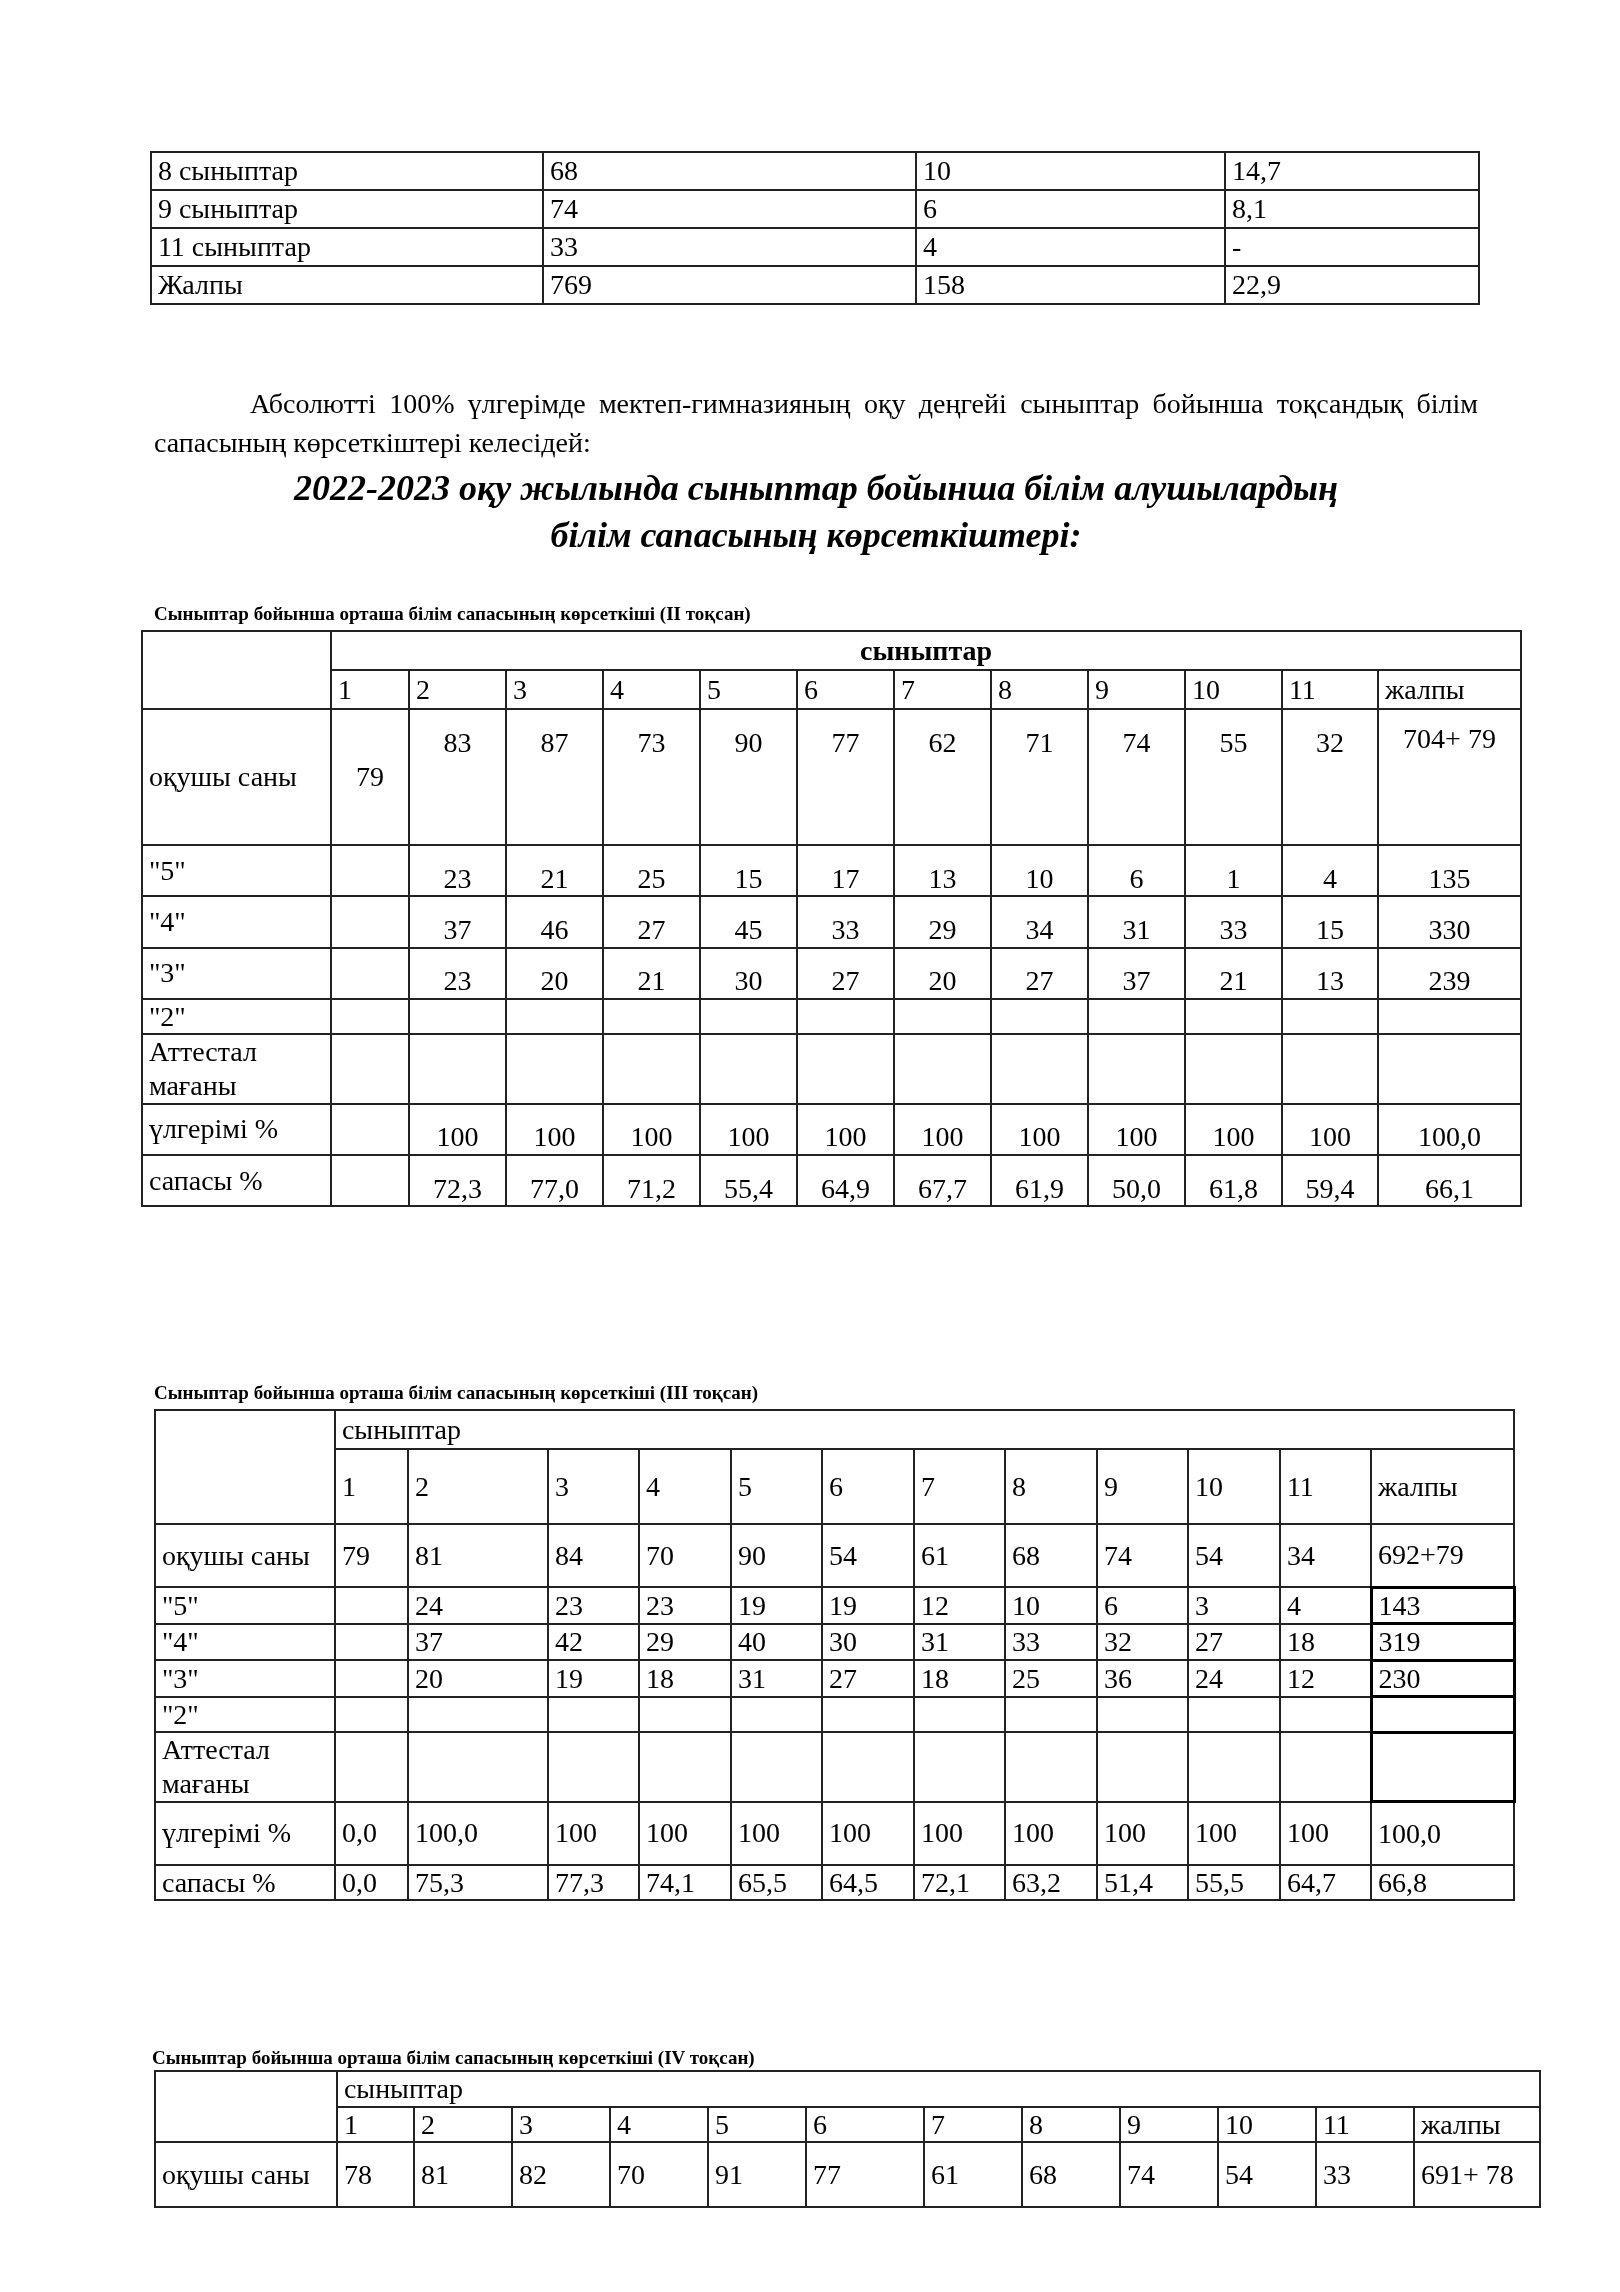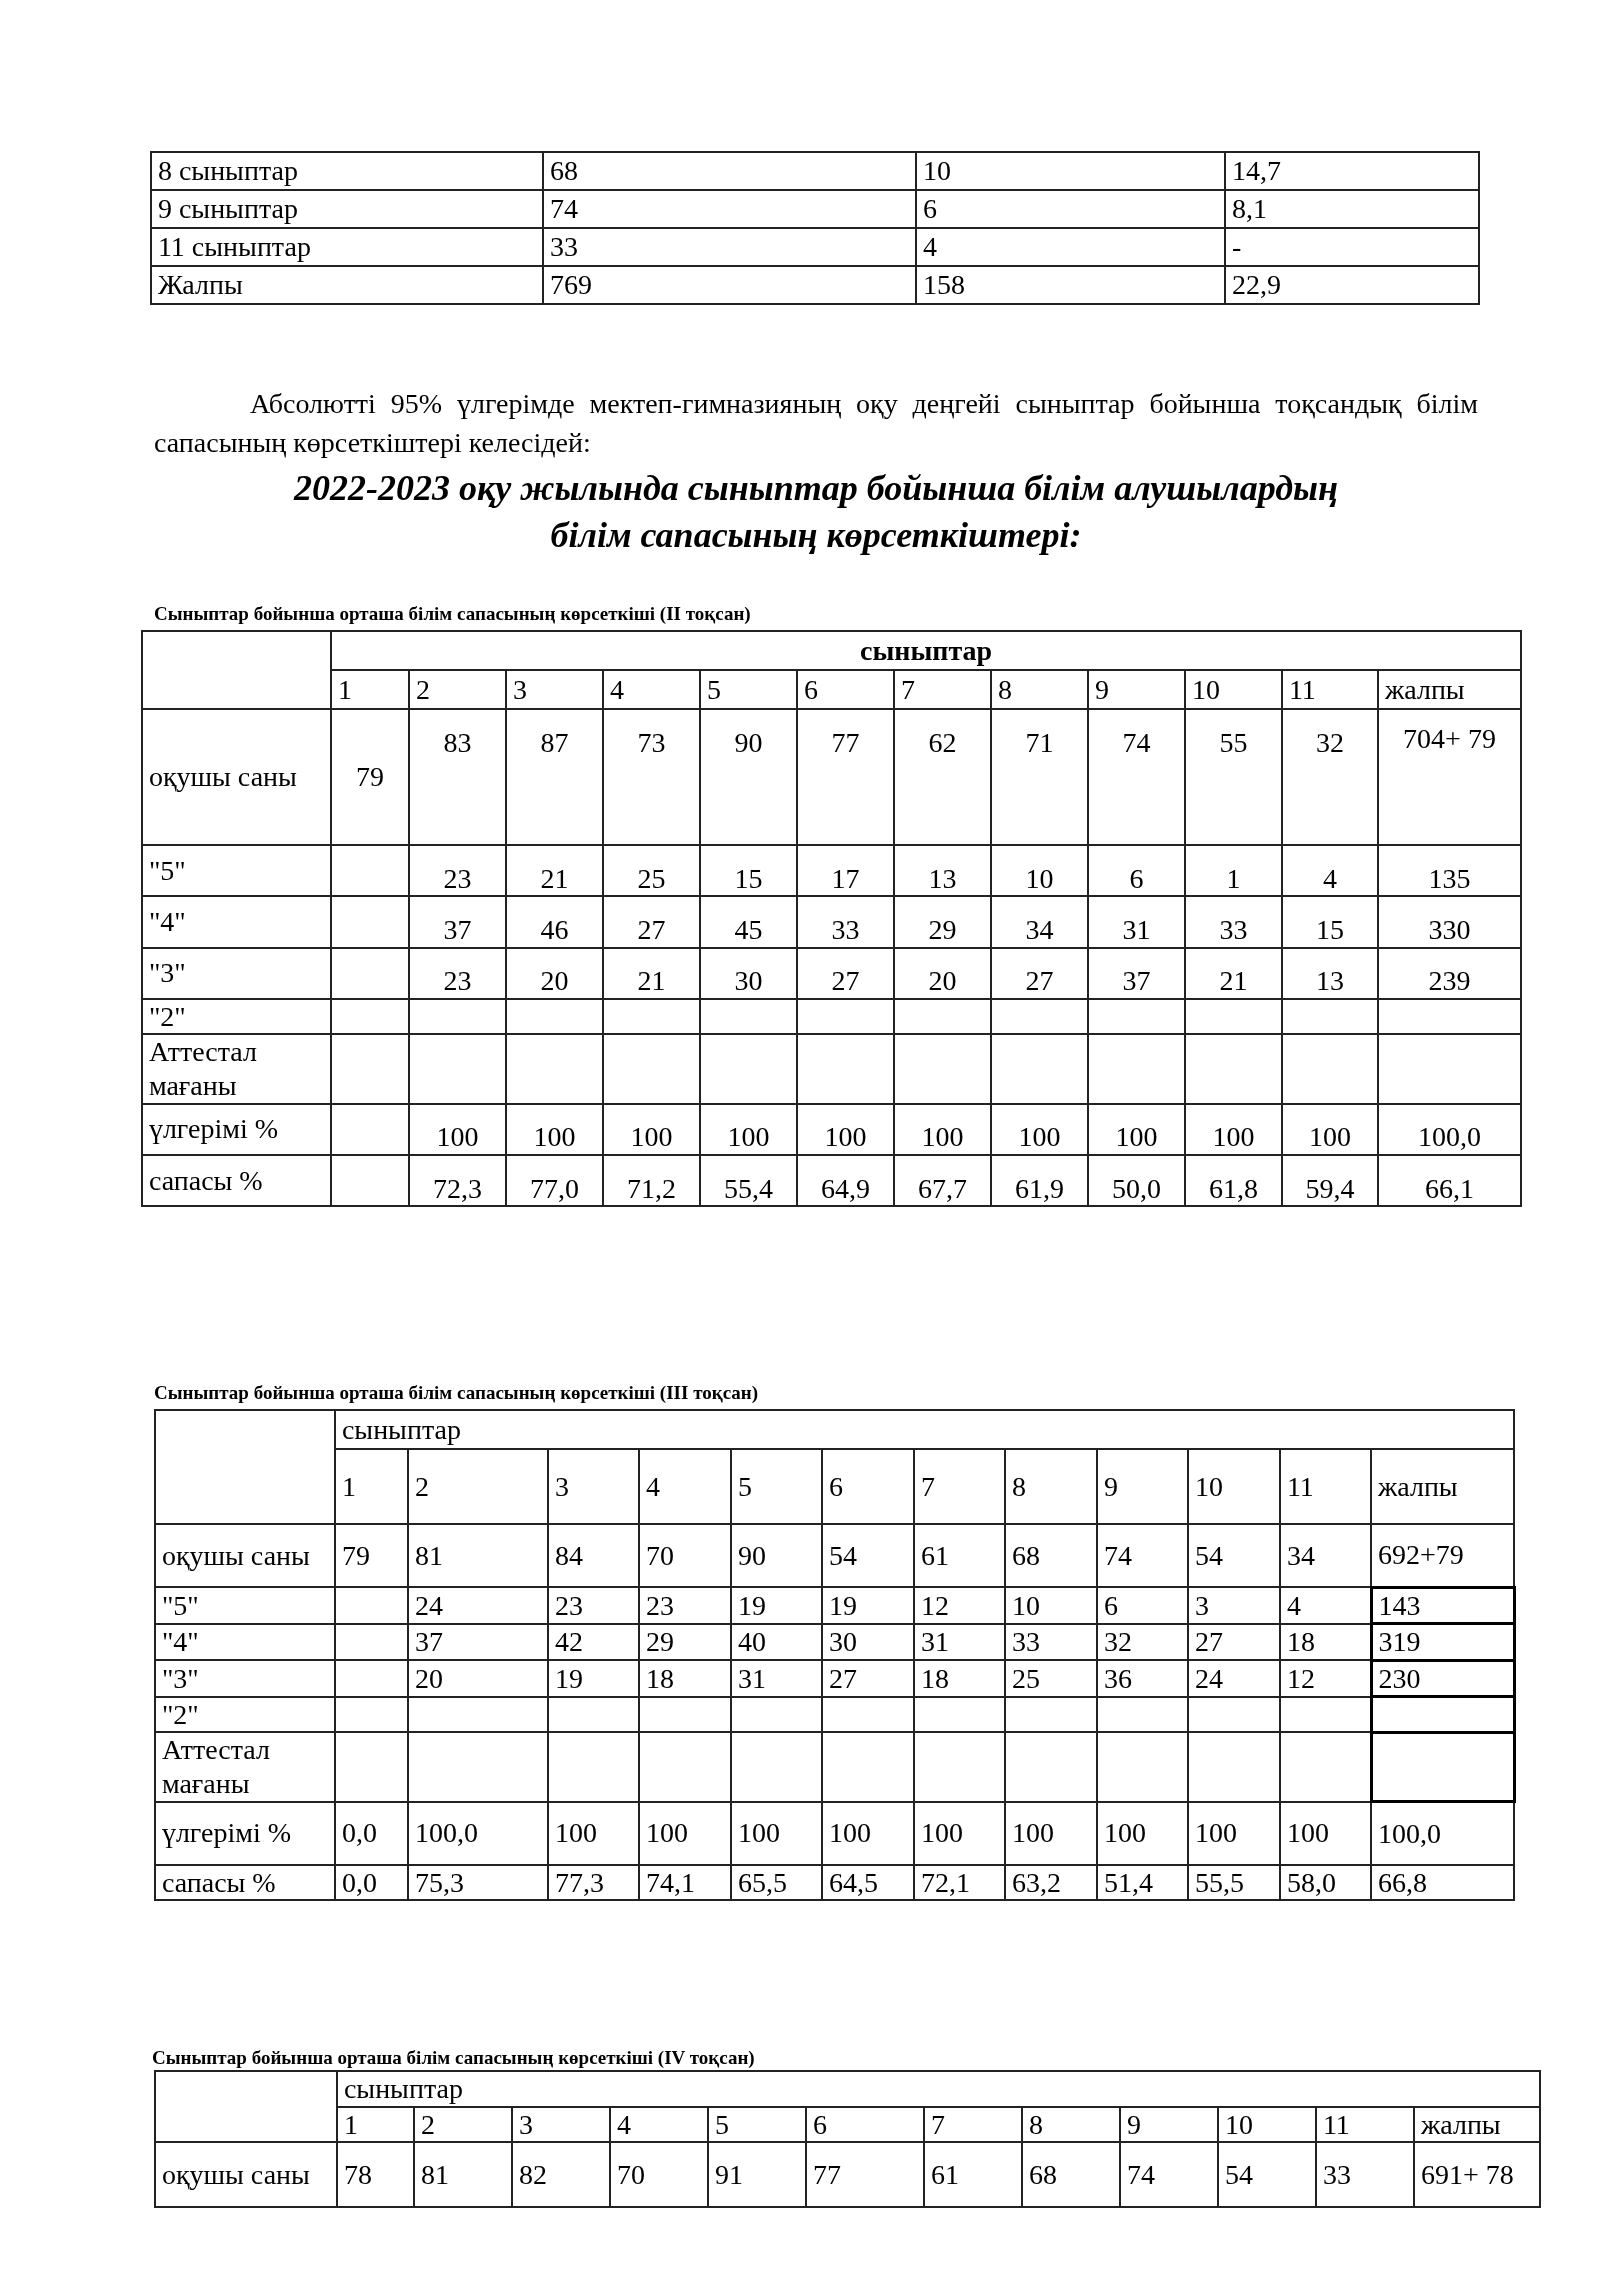--- a/index.html
+++ b/index.html
@@ -66,21 +66,21 @@
       </tr>
       <tr>
         <td style="height:36px;">Жалпы</td>
         <td style="height:36px;">769</td>
         <td style="height:36px;">158</td>
         <td style="height:36px;">22,9</td>
       </tr>
     </tbody>
 </table>
 
-<div class="para" style="top:384px;"><span class="indent"></span><span>Абсолютті 95% үлгерімде мектеп-гимназияның оқу деңгейі  сыныптар бойынша тоқсандық  білім сапасының көрсеткіштері  келесідей:</span></div>
+<div class="para" style="top:384px;"><span class="indent"></span><span>Абсолютті 100% үлгерімде мектеп-гимназияның оқу деңгейі  сыныптар бойынша тоқсандық  білім сапасының көрсеткіштері  келесідей:</span></div>
 
 <div class="heading" style="top:465px;font-style:italic;">
   <div>2022-2023 оқу жылында сыныптар бойынша білім алушылардың</div>
   <div>білім сапасының көрсеткіштері:</div>
 </div>
 
 <div class="caption" style="left:154px; top:597px;">Сыныптар бойынша орташа білім сапасының көрсеткіші (II тоқсан)</div>
 <table id="t1">
   <colgroup>
     <col style="width:189px">
@@ -385,21 +385,21 @@
         <td>0,0</td>
         <td>75,3</td>
         <td>77,3</td>
         <td>74,1</td>
         <td>65,5</td>
         <td>64,5</td>
         <td>72,1</td>
         <td>63,2</td>
         <td>51,4</td>
         <td>55,5</td>
-        <td>58,0</td>
+        <td>64,7</td>
         <td>66,8</td>
       </tr>
     </tbody>
 </table>
 
 <div class="caption" style="left:152px; top:2041px;">Сыныптар бойынша орташа білім сапасының көрсеткіші (IV тоқсан)</div>
 <table id="t3">
   <colgroup>
     <col style="width:182px">
       <col style="width:77px">

